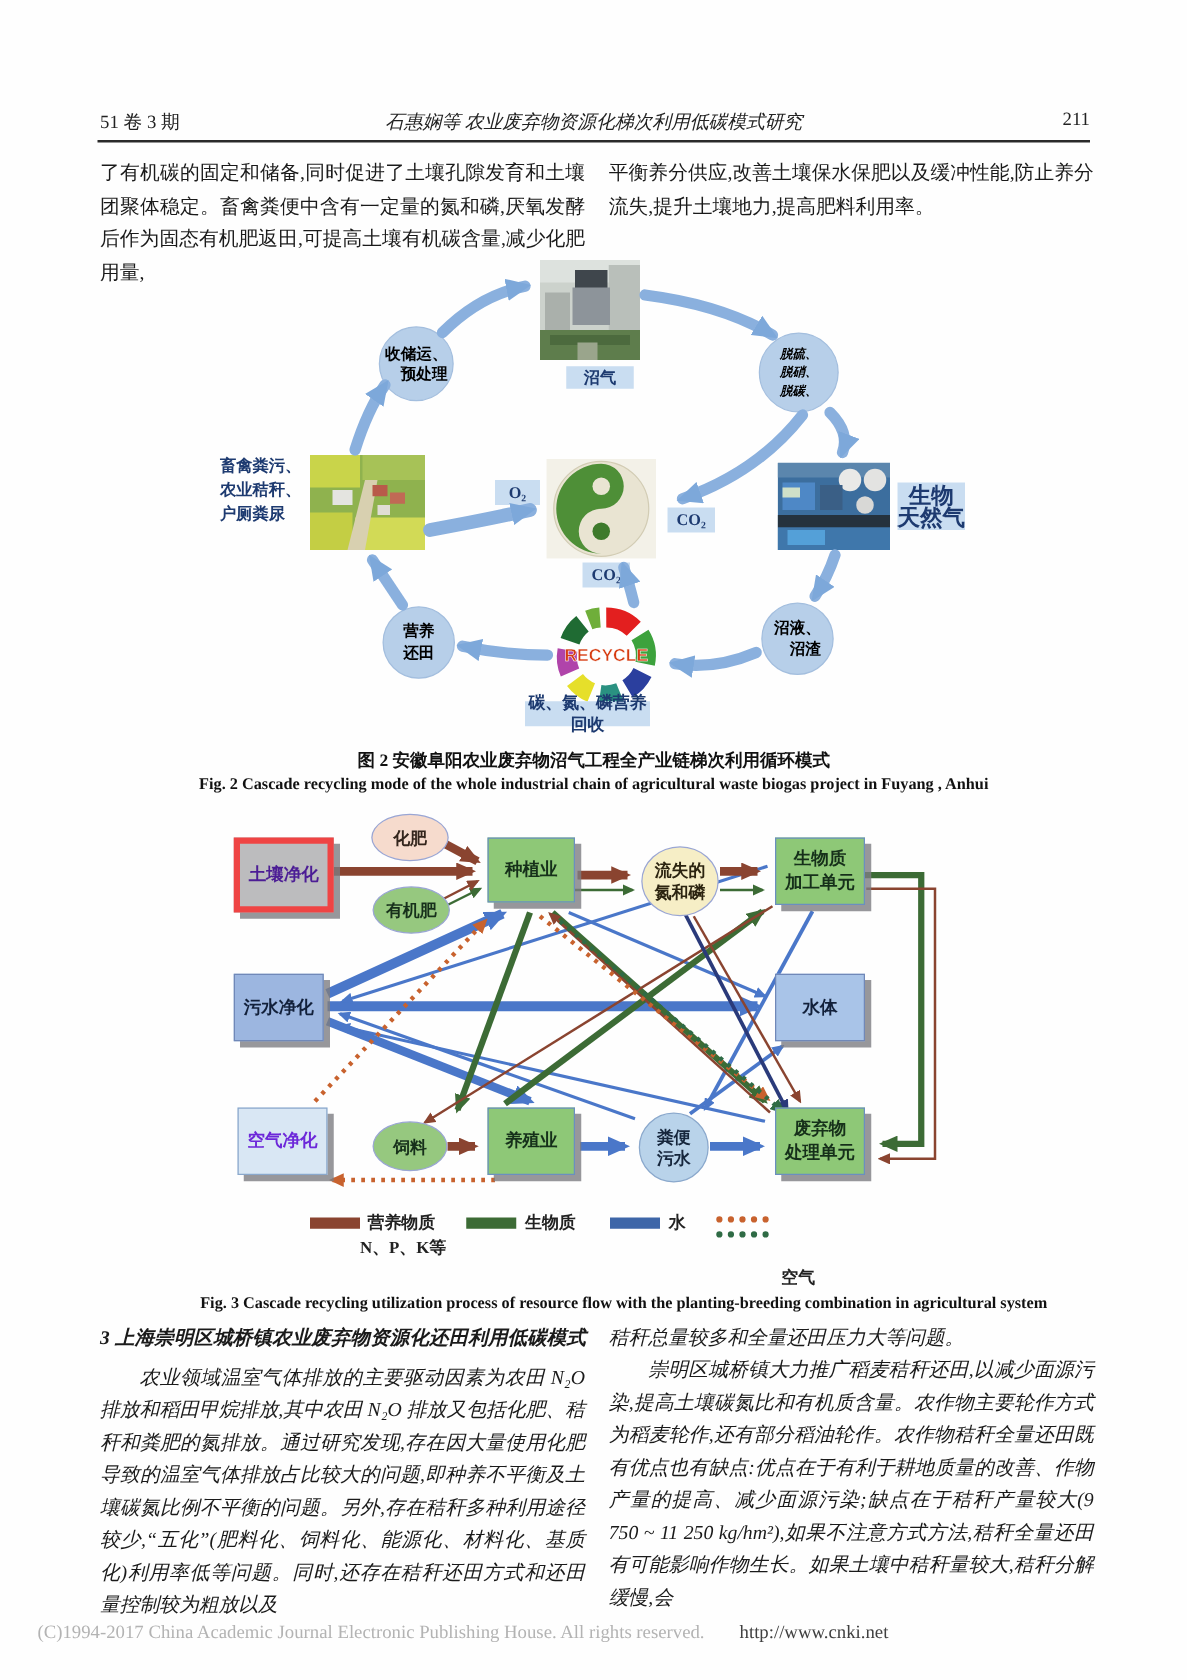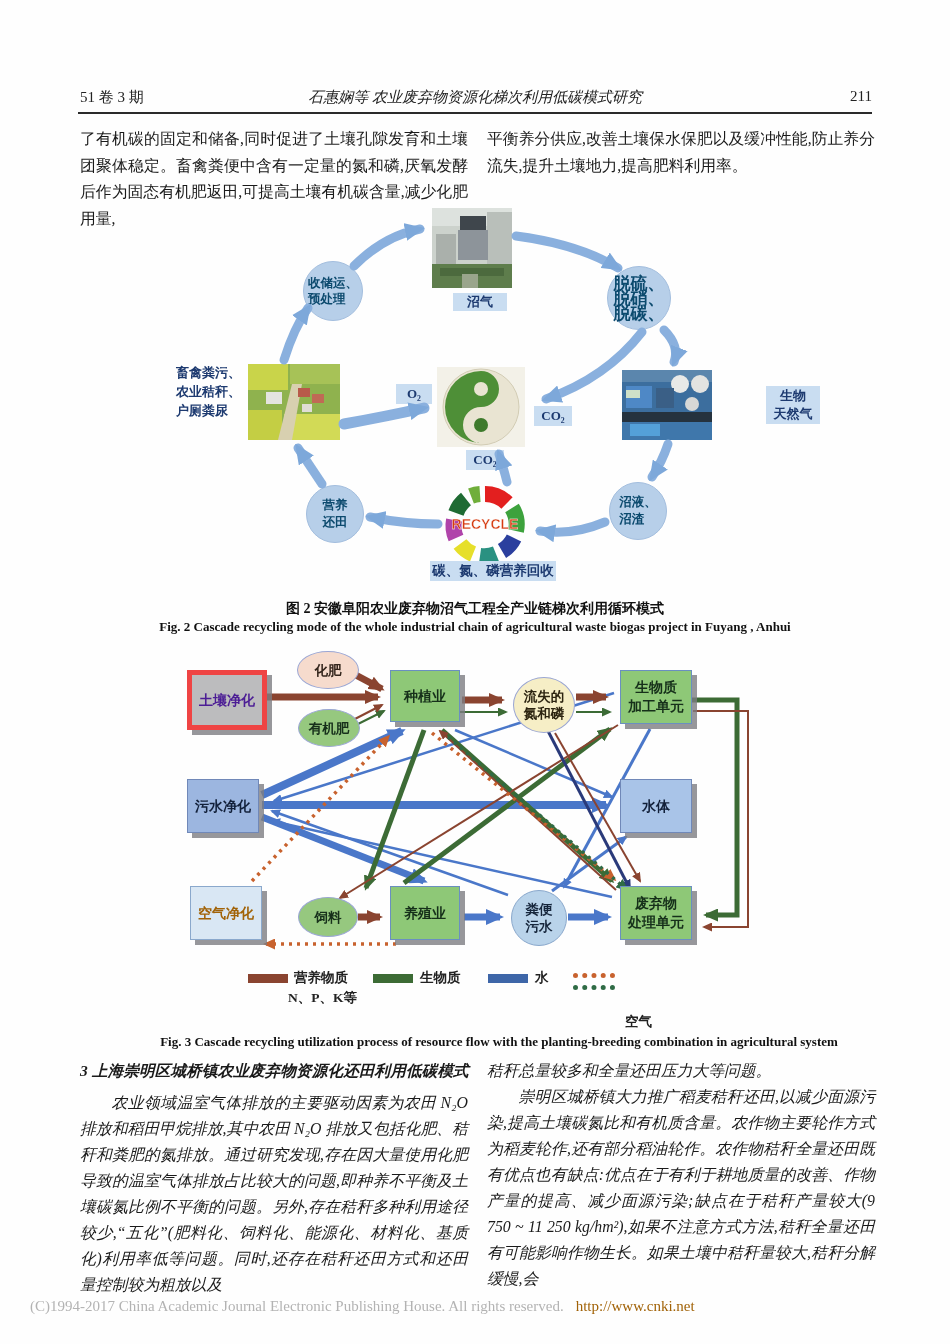--- a/index.html
+++ b/index.html
@@ -4,22 +4,22 @@
 <style>
   html,body{margin:0;padding:0;background:#ffffff;}
   #page{position:relative;width:950px;height:1344px;background:#fefefe;overflow:hidden;
         font-family:"Liberation Serif","DejaVu Serif",serif;color:#1a1a1a;}
   .hdr{position:absolute;top:88px;font-size:15px;color:#222;}
   .rule{position:absolute;left:78px;top:112px;width:794px;height:2px;background:#2a2a2a;}
   .col{position:absolute;width:388px;font-size:15.8px;line-height:26.5px;text-align:justify;}
   
   #fig2{position:absolute;left:0;top:200px;width:950px;height:398px;}
   .f2circle{position:absolute;border-radius:50%;background:#b7cfe9;border:1px solid #a3bede;
-            display:flex;align-items:center;justify-content:center;text-align:left;
-            font-weight:bold;color:#0c4a6e;white-space:pre-line;}
+            display:flex;align-items:center;justify-content:center;text-align:right;
+            font-weight:bold;color:#000000;white-space:pre-line;}
   .f2label{position:absolute;background:#c9ddf1;display:flex;align-items:center;justify-content:center;
            font-weight:bold;color:#1d3a70;text-align:center;white-space:pre-line;}
   .f2text{position:absolute;font-weight:bold;color:#1d3a70;white-space:pre-line;text-align:left;}
   .photo{position:absolute;overflow:hidden;}
   .cap{position:absolute;left:0;width:950px;text-align:center;font-weight:bold;color:#111;}
   
   #fig3{position:absolute;left:0;top:645px;width:950px;height:365px;}
   .f3box{position:absolute;display:flex;align-items:center;justify-content:center;text-align:center;
          font-weight:bold;font-size:14px;box-shadow:5px 5px 0 rgba(125,125,130,.8);
          white-space:pre-line;line-height:19px;z-index:2;}
@@ -30,21 +30,21 @@
   .lgdbar{position:absolute;height:9px;z-index:2;}
   .dotbar{position:absolute;height:5px;z-index:2;background:none;}
   svg{display:block;}
   .arrows{position:absolute;left:0;top:0;z-index:1;}
   
   .bodycol{position:absolute;width:388px;font-size:15.8px;line-height:26px;text-align:justify;font-style:italic;}
   .h3{font-weight:bold;font-size:15.5px;letter-spacing:.2px;margin:0 0 6px 0;white-space:nowrap;}
   .para{text-indent:2em;margin:0;}
   .para-cont{text-indent:0;margin:0;}
   #footer{position:absolute;left:30px;top:1298px;width:900px;font-size:15px;color:#b3b3b3;}
-  #footer .url{color:#a16207;margin-left:12px;}
+  #footer .url{color:#404040;margin-left:28px;}
 </style>
 </head>
 <body>
 
 <div id="page">
 
   <div class="hdr" style="left:80px;">51 卷 3 期</div>
   <div class="hdr" style="left:0;width:950px;text-align:center;font-style:italic;">石惠娴等   农业废弃物资源化梯次利用低碳模式研究</div>
   <div class="hdr" style="right:78px;">211</div>
   <div class="rule"></div>
@@ -85,21 +85,21 @@
         <rect x="4" y="26" width="20" height="30" fill="#aab0ab"></rect>
         <rect x="0" y="56" width="80" height="24" fill="#5e7d4c"></rect>
         <rect x="8" y="60" width="64" height="8" fill="#4c6a3e"></rect>
         <rect x="30" y="66" width="16" height="14" fill="#9aa58c"></rect>
       </svg>
     </div>
     <div class="f2label" style="left:453px;top:93px;width:54px;height:18px;font-size:13px;">沼气</div>
 
     <div class="f2circle" style="left:303px;top:61px;width:58px;height:58px;font-size:12.5px;line-height:16px;">收储运、
 预处理</div>
-    <div class="f2circle" style="left:607px;top:66px;width:62px;height:62px;font-size:17px;line-height:15px;">脱硫、
+    <div class="f2circle" style="left:607px;top:66px;width:62px;height:62px;font-size:10px;line-height:15px;font-style:italic;">脱硫、
 脱硝、
 脱碳、</div>
 
     <div class="f2text" style="left:176px;top:163px;font-size:13px;line-height:19px;">畜禽粪污、
 农业秸秆、
 户厕粪尿</div>
     <div class="photo" style="left:248px;top:164px;width:92px;height:76px;">
       <svg width="92" height="76">
           <rect width="92" height="76" fill="#8fb24e"></rect>
         <rect x="0" y="0" width="40" height="26" fill="#c9d44a"></rect>
@@ -135,21 +135,21 @@
         <circle cx="78" cy="14" r="9" fill="#e3e3e1"></circle>
         <circle cx="70" cy="34" r="7" fill="#d8d8d6"></circle>
         <rect x="4" y="16" width="26" height="22" fill="#4e88c6"></rect>
         <rect x="4" y="20" width="14" height="8" fill="#cfe0c8"></rect>
         <rect x="34" y="18" width="18" height="20" fill="#3a5f86"></rect>
         <rect x="0" y="42" width="90" height="10" fill="#25323e"></rect>
         <rect x="0" y="52" width="90" height="18" fill="#3f77ab"></rect>
         <rect x="8" y="54" width="30" height="12" fill="#54a0d8"></rect>
       </svg>
     </div>
-    <div class="f2label" style="left:718px;top:186px;width:54px;height:38px;font-size:13px;line-height:18px;margin-left:48px;">生物
+    <div class="f2label" style="left:718px;top:186px;width:54px;height:38px;font-size:18px;line-height:18px;">生物
 天然气</div>
 
     <div class="f2circle" style="left:306px;top:285px;width:56px;height:56px;font-size:12.5px;line-height:17px;">营养
 还田</div>
     <div class="f2circle" style="left:609px;top:282px;width:56px;height:56px;font-size:12.5px;line-height:17px;">沼液、
 沼渣</div>
 
     <div class="photo" style="left:440px;top:280px;width:90px;height:90px;overflow:visible;">
       <svg width="90" height="90">
         <g fill="none" stroke-width="16">
@@ -158,21 +158,21 @@
           <path d="M74,58 A31,31 0 0 1 62,71" stroke="#2b3f9e"></path>
           <path d="M56,74 A31,31 0 0 1 40,76" stroke="#2a9181"></path>
           <path d="M33,74 A31,31 0 0 1 20,64" stroke="#e6df2a"></path>
           <path d="M16,58 A31,31 0 0 1 14,40" stroke="#b044aa"></path>
           <path d="M16,33 A31,31 0 0 1 26,19" stroke="#1f6b33"></path>
           <path d="M31,16 A31,31 0 0 1 40,14" stroke="#6fae3a"></path>
         </g>
         <text x="45" y="49" text-anchor="middle" font-size="14" font-weight="bold" fill="#d63b10" stroke="#ffffff" stroke-width="0.4" font-family="Liberation Sans, sans-serif">RECYCLE</text>
       </svg>
     </div>
-    <div class="f2label" style="left:430px;top:361px;width:126px;height:20px;font-size:13.5px;">碳、氮、磷营养回收</div>
+    <div class="f2label" style="left:420px;top:361px;width:100px;height:20px;font-size:13.5px;">碳、氮、磷营养回收</div>
   </div>
 
   <div class="cap" style="top:600px;font-size:14px;">图 2   安徽阜阳农业废弃物沼气工程全产业链梯次利用循环模式</div>
   <div class="cap" style="top:619px;font-size:13px;">Fig. 2   Cascade recycling mode of the whole industrial chain of agricultural waste biogas project in Fuyang , Anhui</div>
 
   <div id="fig3">
 
     <svg class="arrows" width="950" height="365">
       <defs>
         <marker id="mBrL" markerUnits="userSpaceOnUse" markerWidth="16" markerHeight="14" refX="13" refY="7" orient="auto">
@@ -255,21 +255,21 @@
     <div class="f3ell" style="left:298px;top:64px;width:60px;height:36px;background:#96c87f;border:1px solid #9aa6d4;color:#17301b;">有机肥</div>
     <div class="f3box green" style="left:390px;top:25px;width:68px;height:50px;">种植业</div>
     <div class="f3ell" style="left:513px;top:32px;width:60px;height:54px;background:#f6eec6;border:1px solid #9aa6d4;color:#2c2410;">流失的
 氮和磷</div>
     <div class="f3box green" style="left:620px;top:25px;width:70px;height:52px;">生物质
 加工单元</div>
 
     <div class="f3box" style="left:187px;top:134px;width:70px;height:52px;background:#9cb6e0;border:1px solid #7088b8;color:#12203a;">污水净化</div>
     <div class="f3box" style="left:620px;top:134px;width:70px;height:52px;background:#a9c4e8;border:1px solid #7088b8;color:#12203a;">水体</div>
 
-    <div class="f3box" style="left:190px;top:241px;width:70px;height:52px;background:#d9e7f4;border:1px solid #8aa8cc;color:#a16207;">空气净化</div>
+    <div class="f3box" style="left:190px;top:241px;width:70px;height:52px;background:#d9e7f4;border:1px solid #8aa8cc;color:#6d28d9;">空气净化</div>
     <div class="f3ell" style="left:298px;top:252px;width:58px;height:38px;background:#96c87f;border:1px solid #9aa6d4;color:#17301b;">饲料</div>
     <div class="f3box green" style="left:390px;top:241px;width:68px;height:52px;">养殖业</div>
     <div class="f3ell" style="left:511px;top:245px;width:54px;height:54px;background:#b9d3ea;border:1px solid #8aa8cc;color:#16263c;">粪便
 污水</div>
     <div class="f3box green" style="left:620px;top:241px;width:70px;height:52px;">废弃物
 处理单元</div>
 
     <div class="lgdbar" style="left:248px;top:329px;width:40px;background:#8a4430;"></div>
     <div class="lgd" style="left:294px;top:324px;">营养物质</div>
     <div class="lgd" style="left:288px;top:344px;">N、P、K等</div>

